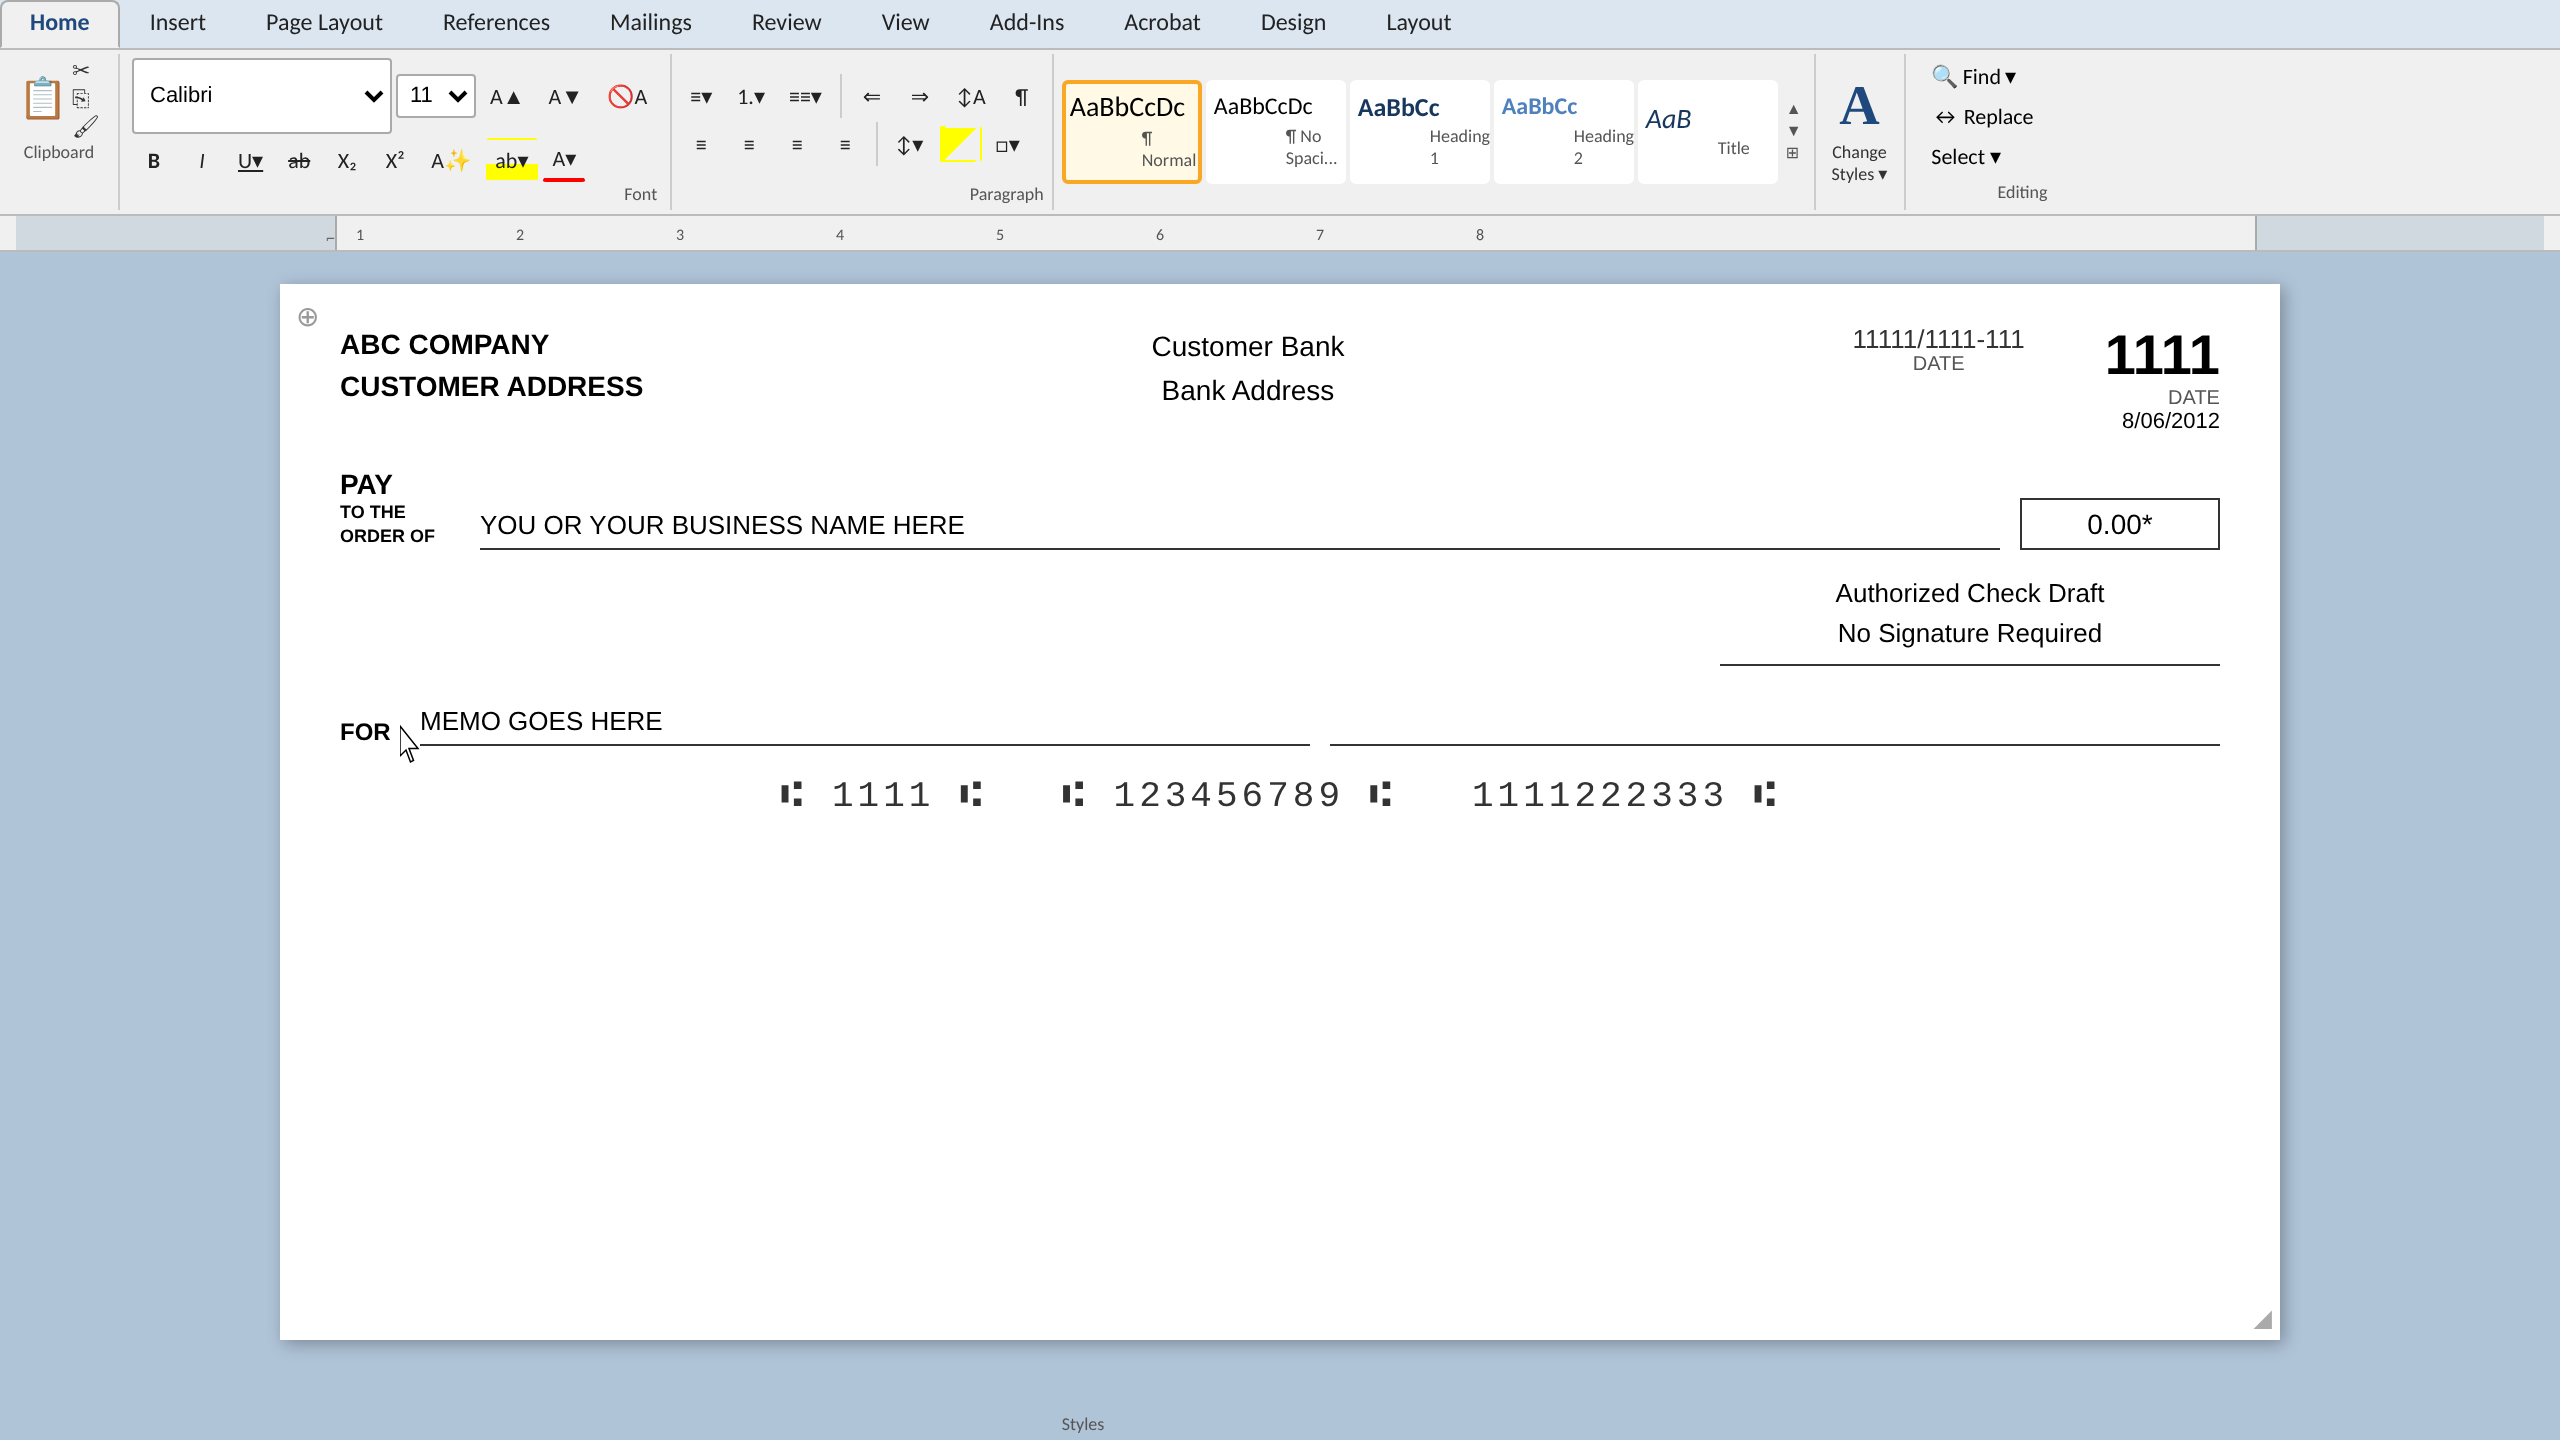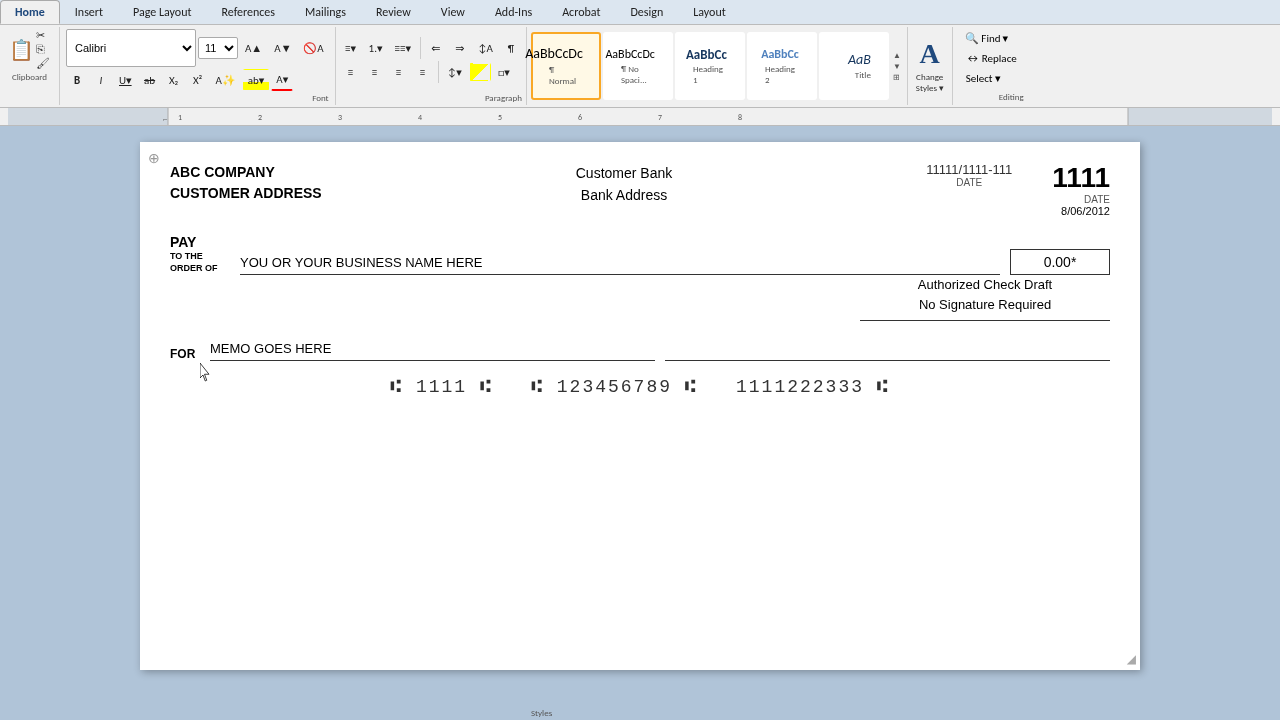--- a/index.html
+++ b/index.html
@@ -56,38 +56,38 @@
       background: white;
       cursor: pointer;
     }
 
     .tb-btn-bold { font-weight: bold; }
     .tb-btn-italic { font-style: italic; }
     .tb-btn-underline { text-decoration: underline; }
     .style-btn {
       display: flex;
       flex-direction: column;
-      align-items: flex-end;
+      align-items: flex-start;
       justify-content: center;
       width: 70px;
-      height: 68px;
+      height: 52px;
       border: 2px solid transparent;
       border-radius: 3px;
       cursor: pointer;
       font-size: 10px;
       background: white;
-      padding: 16px;
+      padding: 2px;
     }
     .style-btn.active-style { border-color: #f9a825; background: #fff9e6; }
     .style-preview {
       font-size: 13px;
       line-height: 1.2;
       text-align: center;
     }
-    .style-label { font-size: 9px; color: #555; margin-top: 1px; }
+    .style-label { font-size: 9px; color: #555; margin-top: 1px; margin-left: 36px; }
 
     .styles-scroll-btn {
       display: flex;
       flex-direction: column;
       gap: 1px;
       cursor: pointer;
       padding: 2px;
     }
     .styles-scroll-btn span { font-size: 8px; color: #555; }
     .edit-btn {
@@ -178,21 +178,21 @@
     .check-num { font-size: 28px; font-weight: bold; }
     .date-area { font-size: 11px; text-align: right; }
     .date-label { color: #555; font-size: 10px; }
 
     
     .pay-section { margin-top: 16px; }
     .pay-row {
       display: flex;
       align-items: flex-end;
       gap: 10px;
-      margin-bottom: 0;
+      margin-bottom: 12px;
     }
     .pay-labels {
       display: flex;
       flex-direction: column;
       font-size: 10px;
       font-weight: bold;
       line-height: 1.3;
       white-space: nowrap;
       min-width: 60px;
     }

